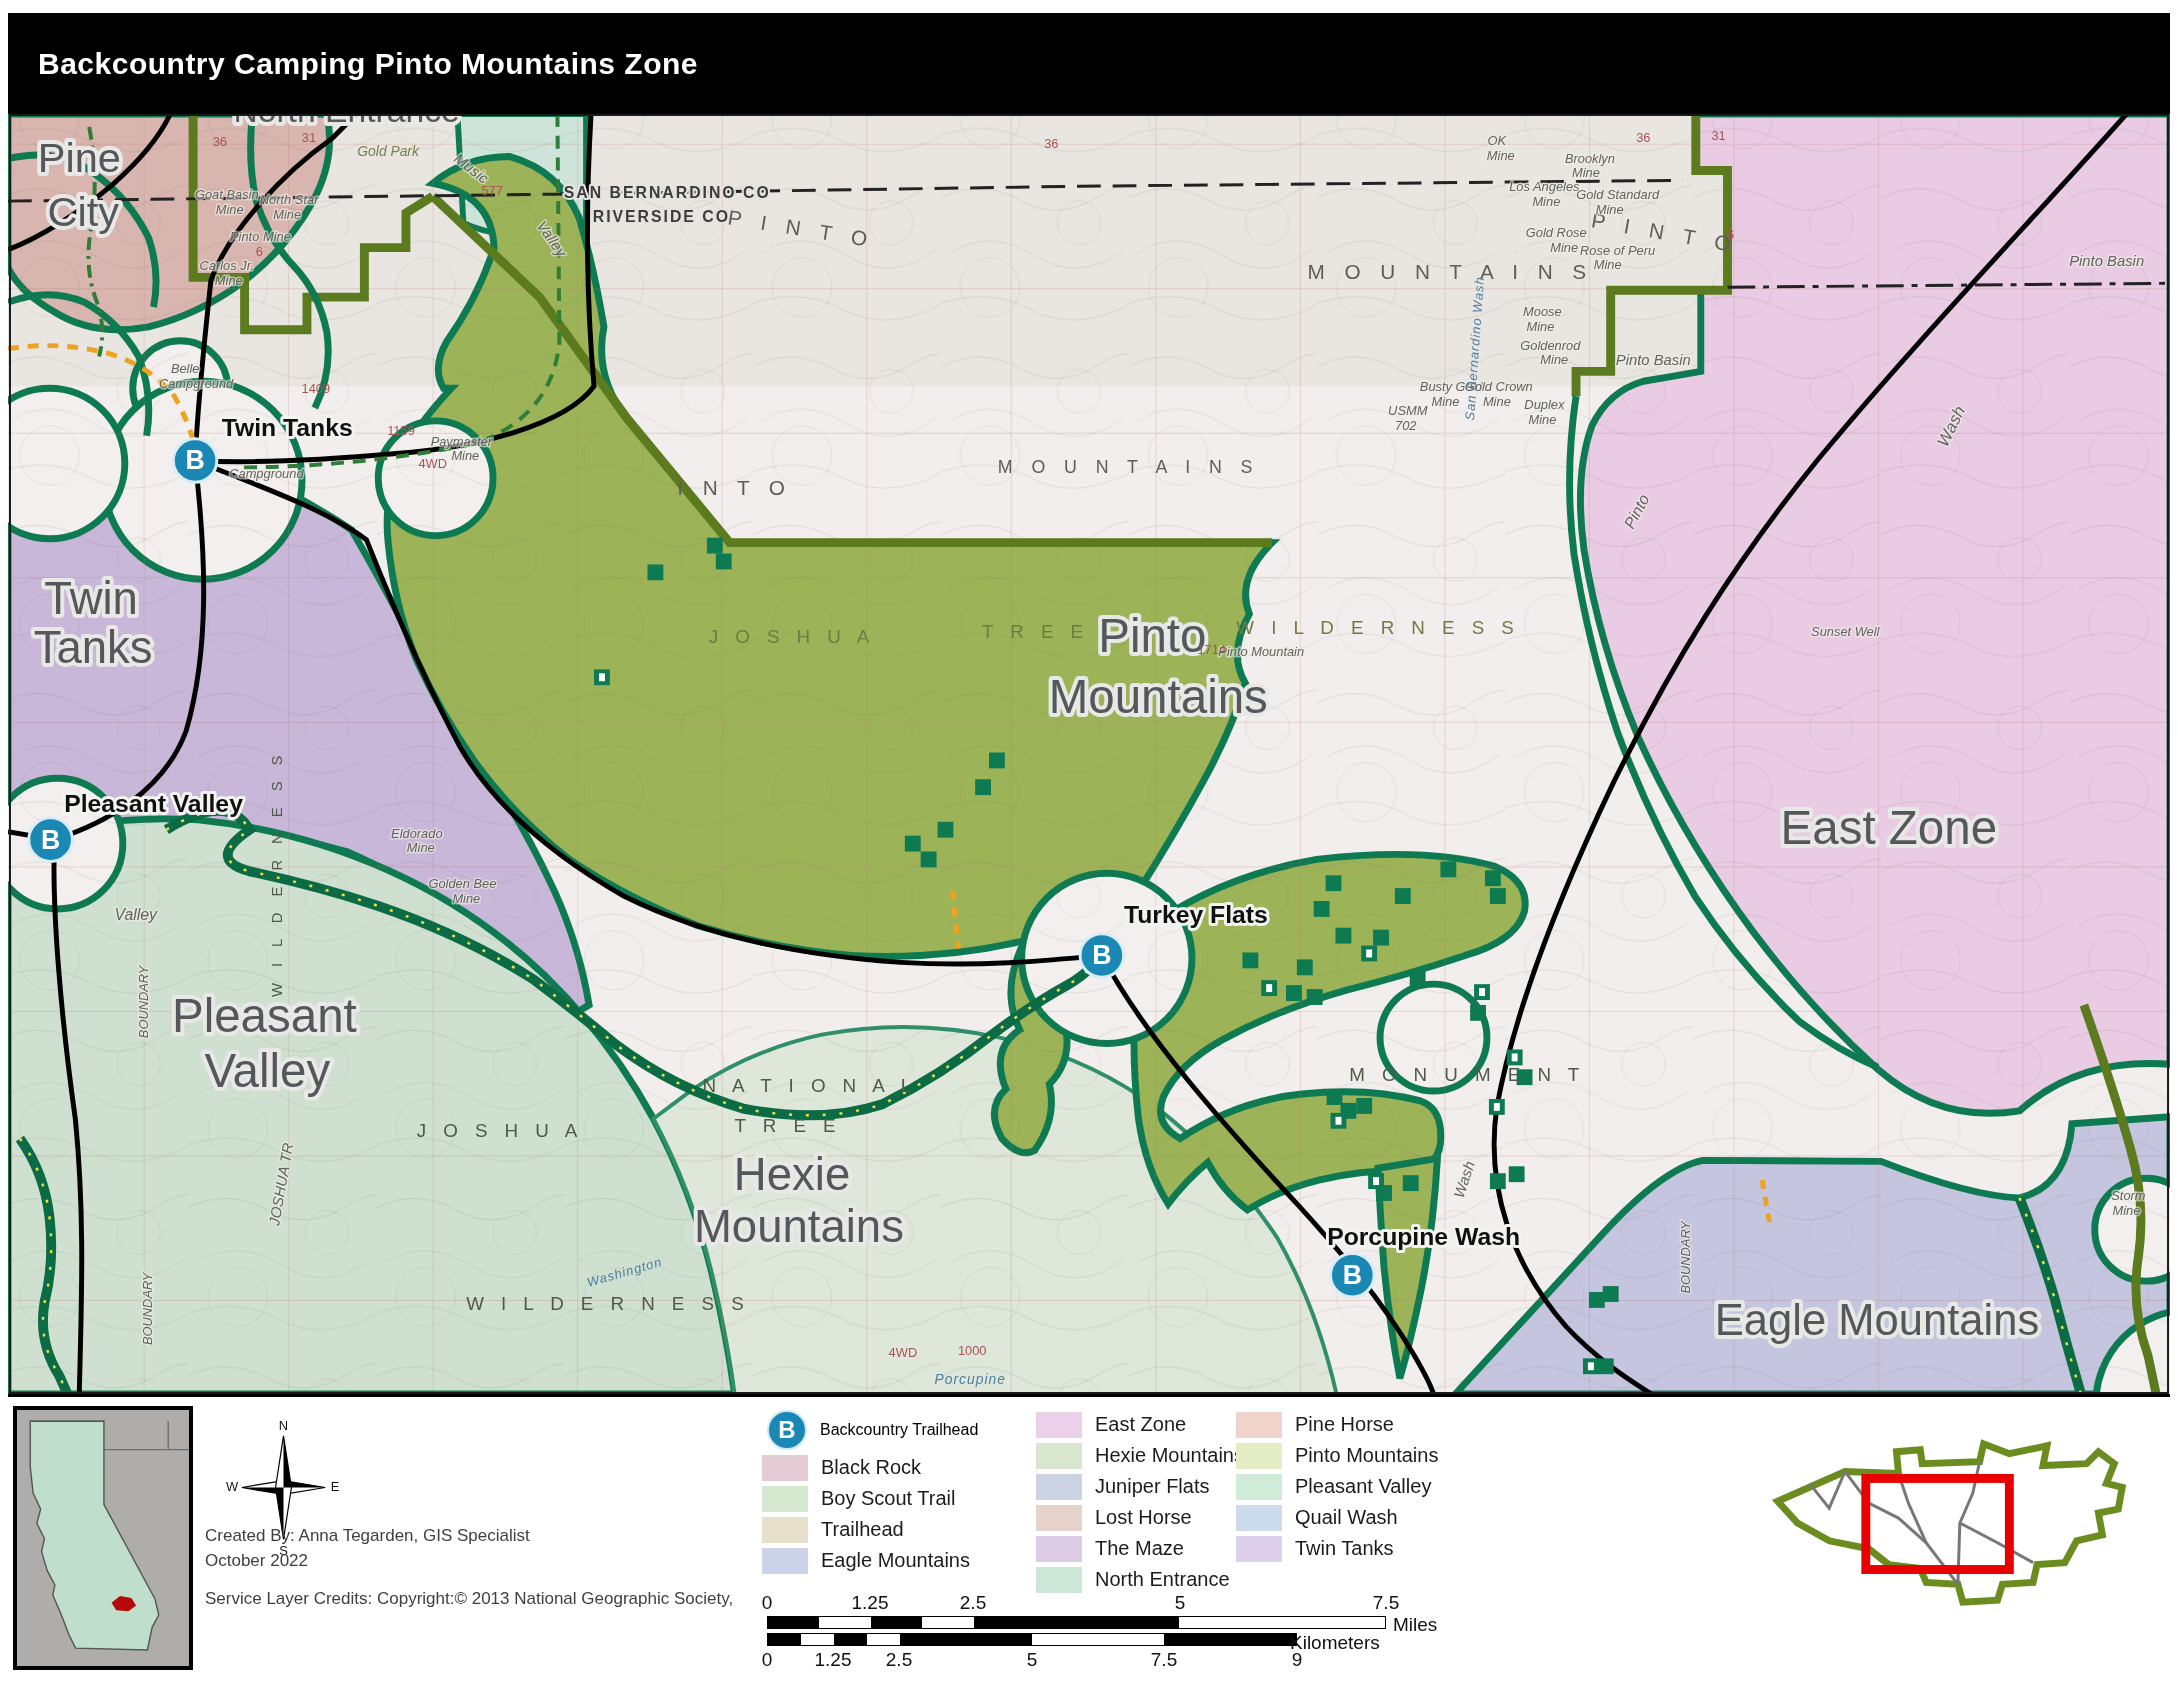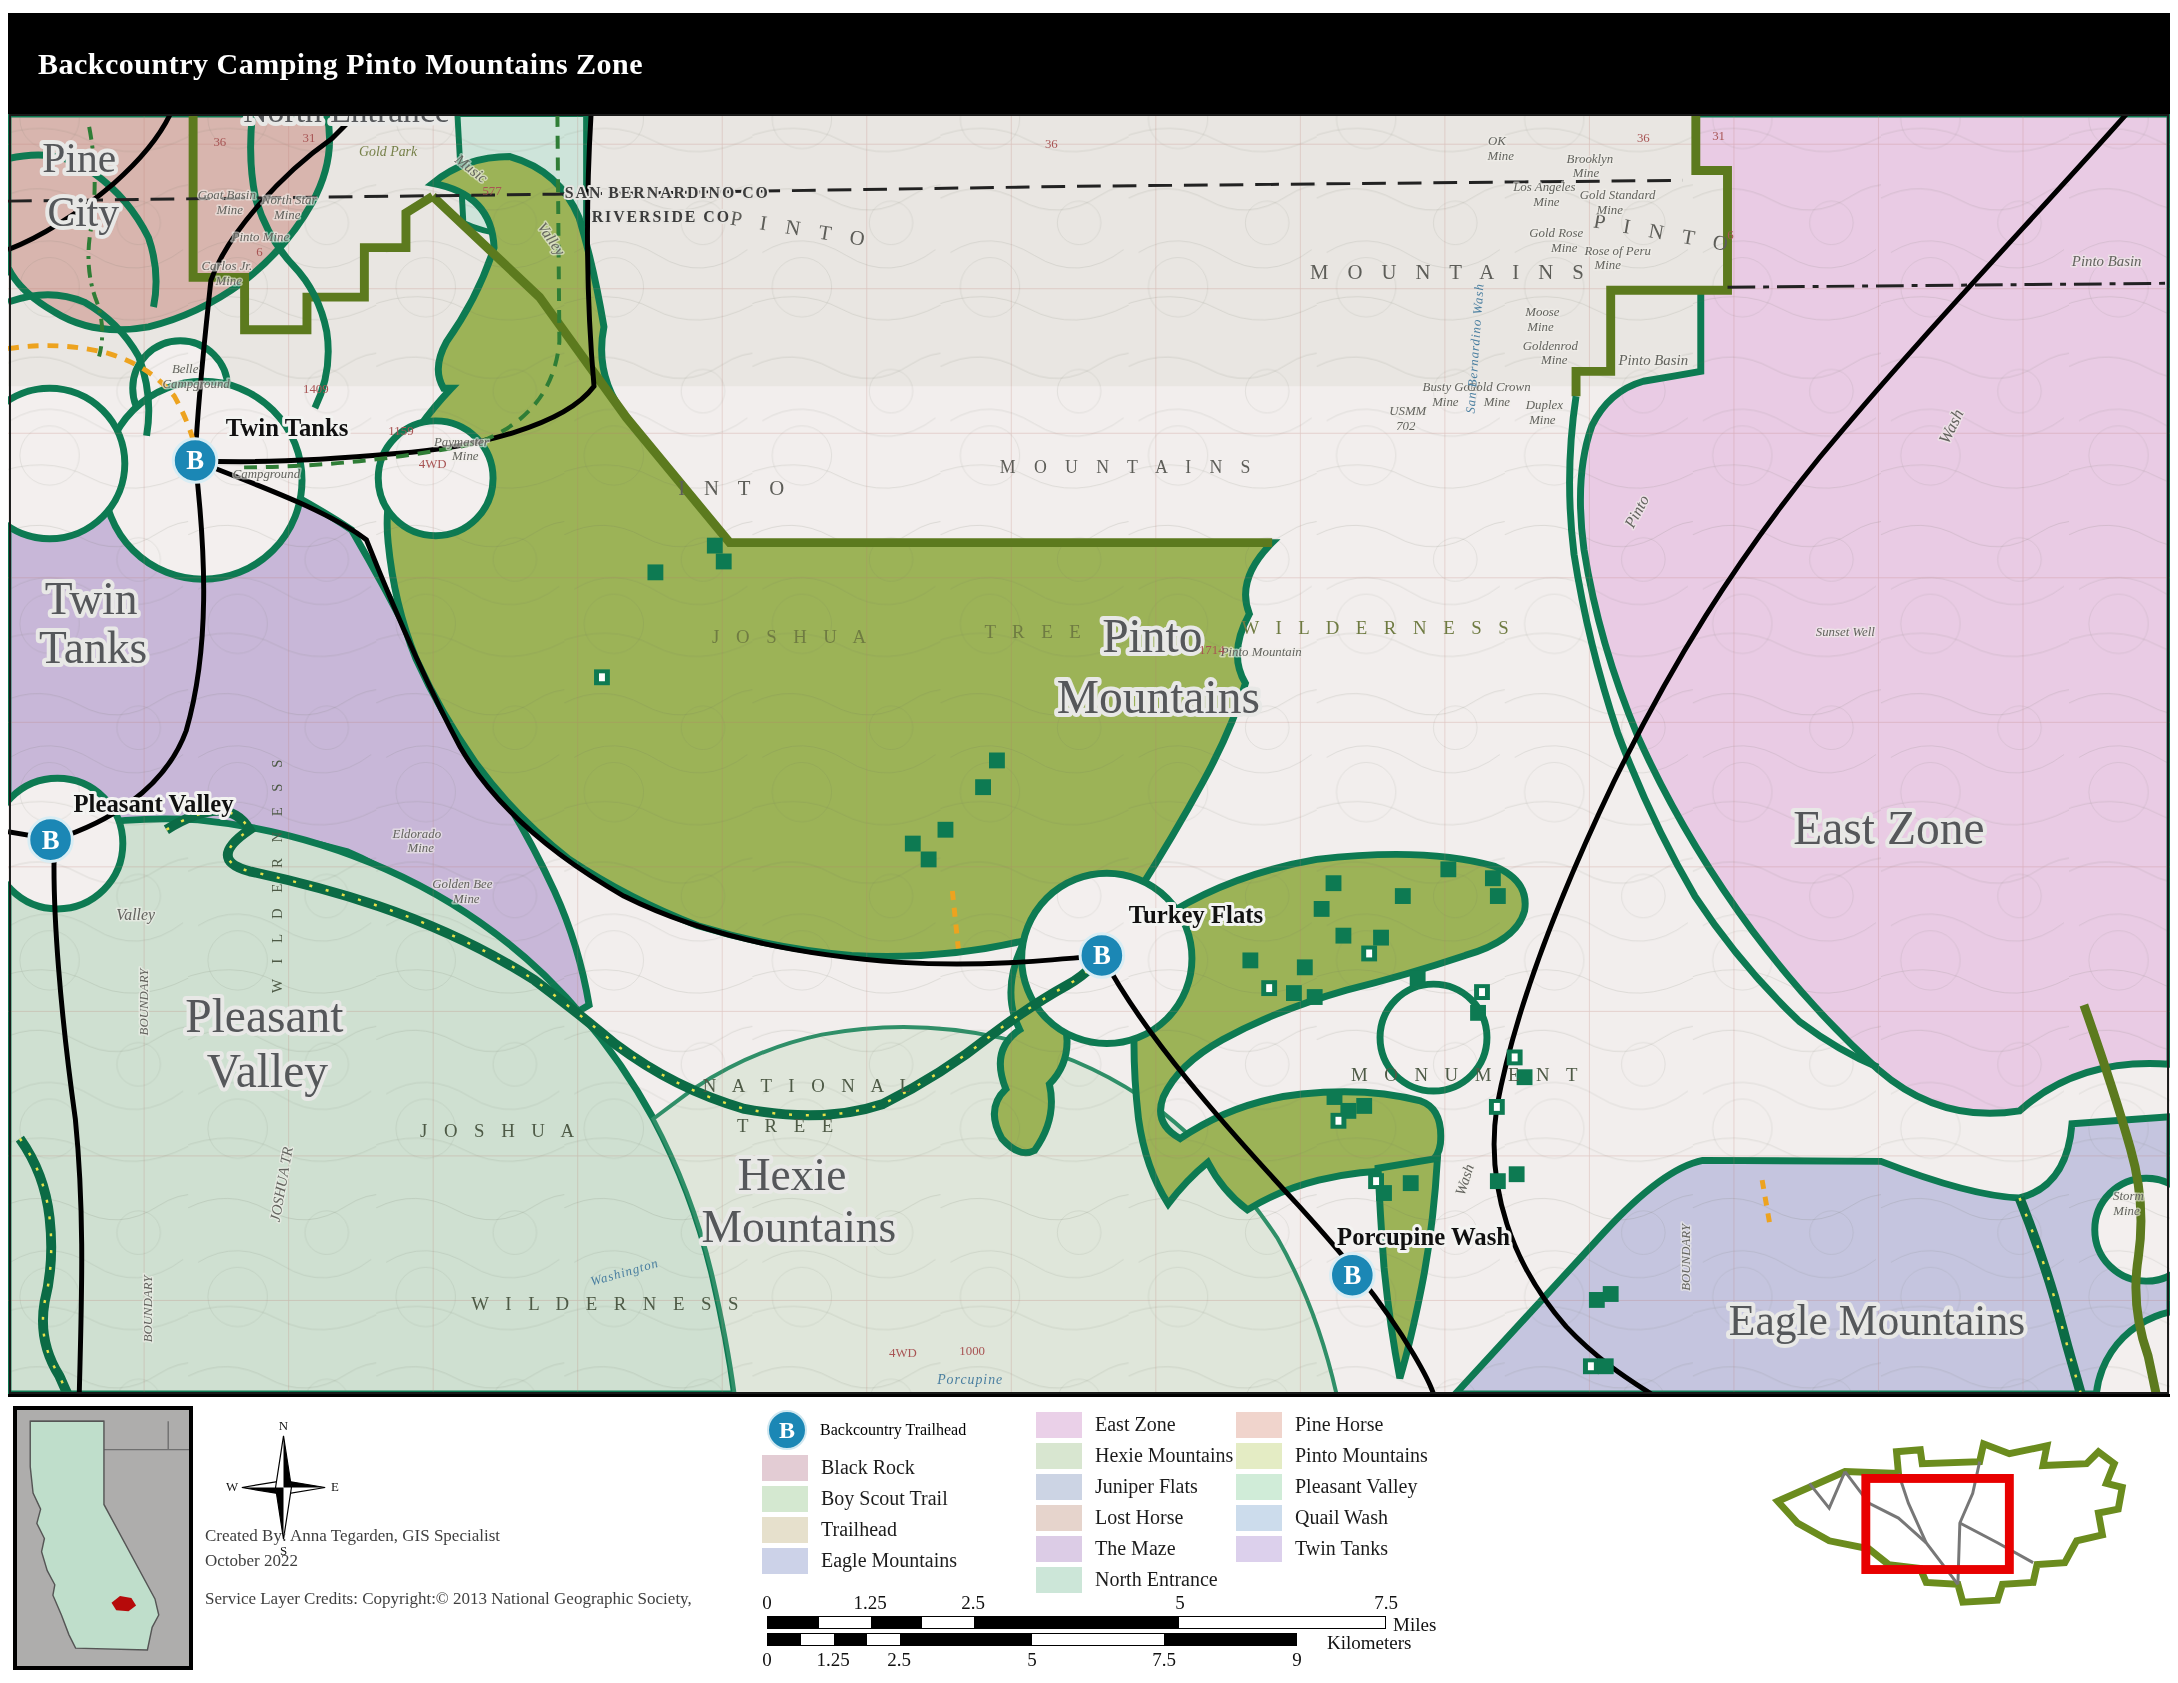--- a/index.html
+++ b/index.html
@@ -1,17 +1,17 @@
 <!DOCTYPE html>
 <html><head>
 <meta charset="utf-8">
 <style>
   html,body{margin:0;padding:0;background:#fff;}
   .page{position:relative;width:2178px;height:1683px;background:#fff;overflow:hidden;
-        font-family:Liberation Serif, serif;}
+        font-family:Liberation Sans, sans-serif;}
   .titlebar{position:absolute;left:8px;top:13px;width:2162px;height:101px;background:#000;
             display:flex;align-items:center;}
   .titlebar h1{color:#fff;font-size:30px;font-weight:bold;margin:0 0 0 30px;letter-spacing:0.5px;}
   .map-wrap{position:absolute;left:8px;top:114px;width:2162px;height:1280px;overflow:hidden;
             border-bottom:3px solid #000;background:#e9e6e2;}
   .map-wrap svg{display:block;}
   
   .ca-inset{position:absolute;left:13px;top:1406px;width:180px;height:264px;border:4px solid #000;
             background:#aeadac;box-sizing:border-box;}
   .compass{position:absolute;left:226px;top:1418px;}
@@ -435,21 +435,21 @@
   <span class="unit" style="left:626px;top:22px;">Miles</span>
   <div class="sb-bar" id="km-bar" style="left:0;top:41px;width:530px;">
         <div style="width: 6.25%; background: rgb(0, 0, 0);"></div>
         <div style="width: 6.25%; background: rgb(255, 255, 255);"></div>
         <div style="width: 6.25%; background: rgb(0, 0, 0);"></div>
         <div style="width: 6.25%; background: rgb(255, 255, 255);"></div>
         <div style="width: 25%; background: rgb(0, 0, 0);"></div>
         <div style="width: 25%; background: rgb(255, 255, 255);"></div>
         <div style="width: 25%; background: rgb(0, 0, 0);"></div>
       </div>
-  <span class="unit" style="left:560px;top:40px;">Kilometers</span>
+  <span class="unit" style="left:523px;top:40px;">Kilometers</span>
   <div id="km-ticks" style="position:absolute;top:57px;left:0;width:530px;height:20px;">
         <span class="tick" style="left: 0px;">0</span>
         <span class="tick" style="left: 66px;">1.25</span>
         <span class="tick" style="left: 132px;">2.5</span>
         <span class="tick" style="left: 265px;">5</span>
         <span class="tick" style="left: 397px;">7.5</span>
         <span class="tick" style="left: 530px;">9</span>
       </div>
 </div>
 

